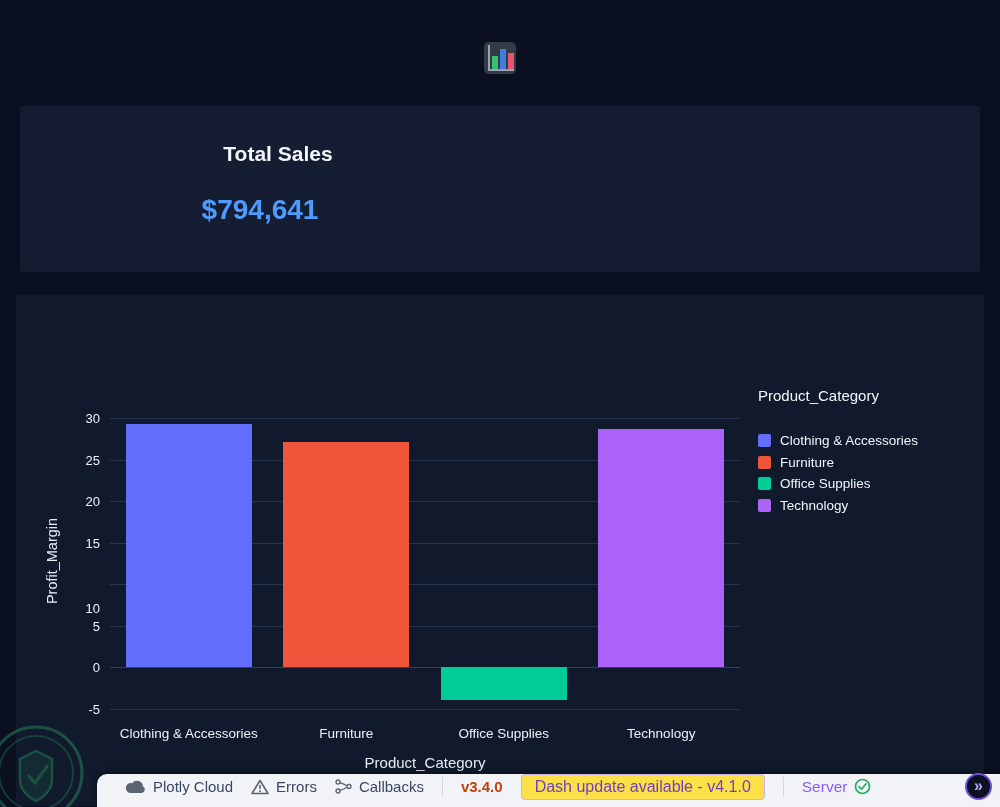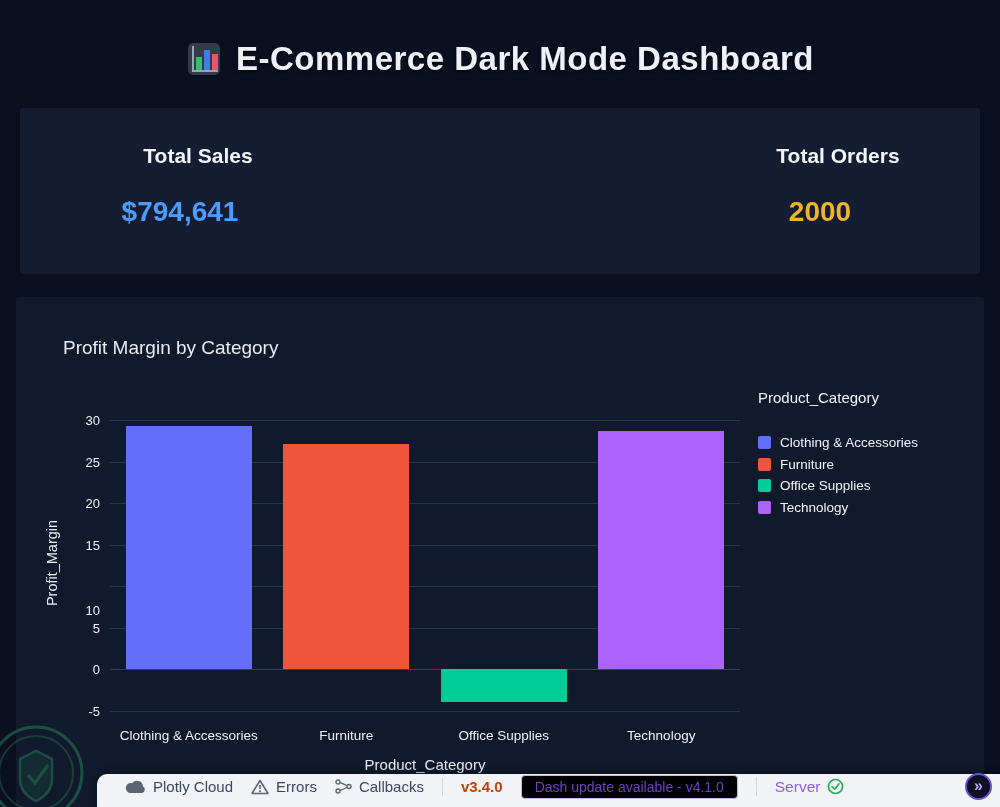--- a/index.html
+++ b/index.html
@@ -69,22 +69,22 @@
     position:absolute; left:97px; right:0; bottom:0; height:33px; z-index:10;
     background:#f2f3f7; border-top-left-radius:10px;
     display:flex; align-items:center; gap:18px; padding:0 8px 8px 28px;
     box-shadow:0 -2px 6px rgba(0,0,0,.35);
     color:#3a4763; font-size:15px;
   }
   .dt-item { display:flex; align-items:center; gap:7px; cursor:pointer; white-space:nowrap; }
   .dt-divider { width:1px; height:19px; background:#d3d6df; }
   .dt-version { color:#c2410c; font-weight:bold; font-size:15px; }
   .dt-update-pill {
-    border:1px solid #c9b4ee; background:#000000; color:#6f42c1;
-    padding:3px 13px; border-radius:4px; font-size:14px; cursor:pointer; white-space:nowrap;
+    border:1px solid #c9b4ee; background:#fde047; color:#6f42c1;
+    padding:3px 13px; border-radius:4px; font-size:16px; cursor:pointer; white-space:nowrap;
   }
   .dt-server { color:#8b5cf6; font-size:15.5px; }
   .dt-toggle {
     margin-left:auto; width:27px; height:27px; border-radius:50%; flex:none;
     background:#0b1122; border:2px solid #6c4fd8; color:#beaaf5;
     display:flex; align-items:center; justify-content:center;
     font-size:16px; font-weight:bold; line-height:1; cursor:pointer; padding-bottom:2px;
   }
 
   
@@ -95,38 +95,32 @@
 
 <div class="header">
   <svg class="title-icon" viewBox="0 0 36 36">
     <rect x="2" y="2" width="32" height="32" rx="5" fill="#aeb6c4" opacity="0.25"></rect>
     <line x1="7" y1="5" x2="7" y2="31" stroke="#9aa3b2" stroke-width="2"></line>
     <line x1="6" y1="30" x2="32" y2="30" stroke="#9aa3b2" stroke-width="2"></line>
     <rect x="10" y="16" width="6" height="13" fill="#35c06f"></rect>
     <rect x="18" y="9" width="6" height="20" fill="#3f7de0"></rect>
     <rect x="26" y="13" width="6" height="16" fill="#e8566d"></rect>
   </svg>
-  <h1>E-Commerce Dark Mode Dashboard</h1>
 </div>
 
 <div class="stats-panel">
   <div class="stat">
     <div class="stat-label">Total Sales</div>
     <div class="stat-value" style="color: rgb(77, 155, 255);">$794,641</div>
   </div>
   <div class="stat">
   </div>
-  <div class="stat">
-    <div class="stat-label">Total Orders</div>
-    <div class="stat-value" style="color: rgb(240, 180, 44);">2000</div>
-  </div>
 </div>
 
 <div class="chart-card">
-  <div class="chart-title">Profit Margin by Category</div>
 
   <div class="plot" id="plot">
     <div class="y-axis-title">Profit_Margin</div>
     <div class="x-axis-title">Product_Category</div>
   <div class="gridline" style="top: 98.9041%;"></div>
       <div class="ytick" style="top: 98.9041%;">-5</div>
       <div class="gridline zeroline" style="top: 85.2055%;"></div>
       <div class="ytick" style="top: 85.2055%;">0</div>
       <div class="gridline" style="top: 71.5068%;"></div>
       <div class="ytick" style="top: 71.5068%;">5</div>

